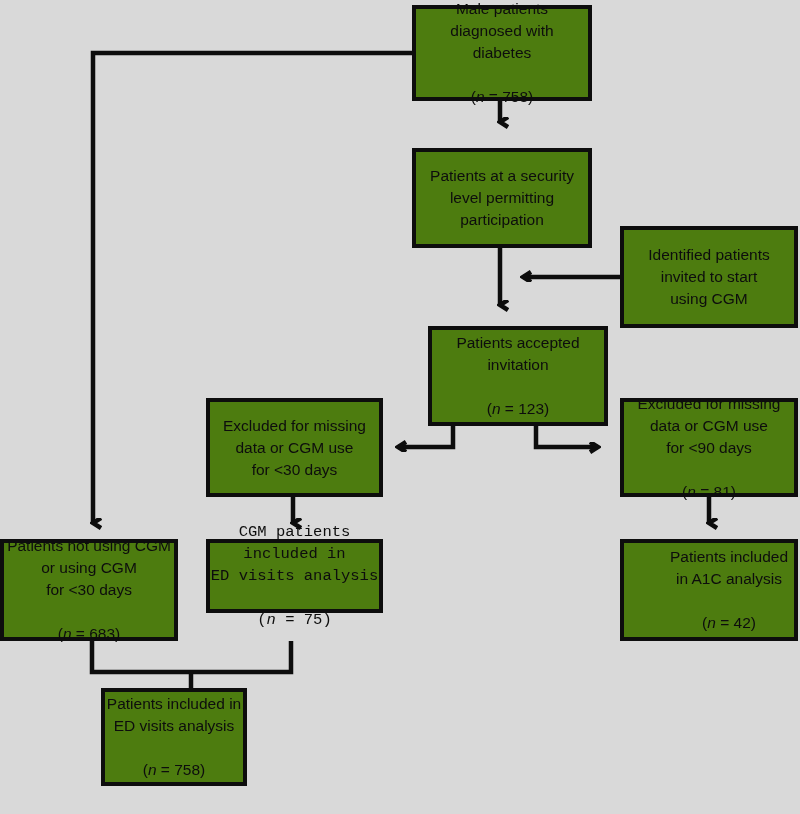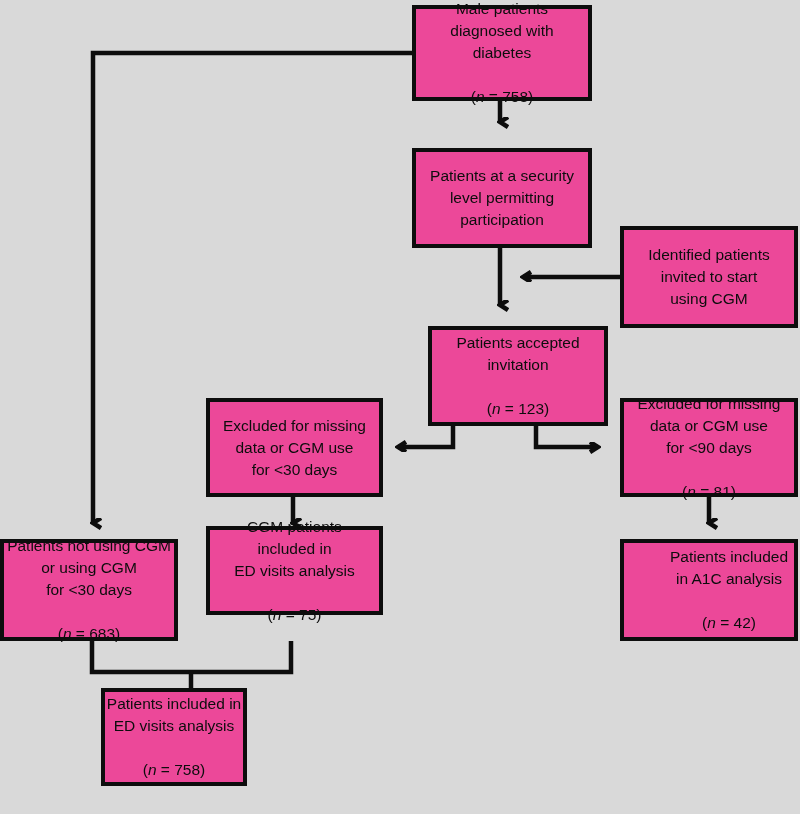--- a/index.html
+++ b/index.html
@@ -23,21 +23,21 @@
     position: absolute;
     left: 0;
     top: 0;
     width: 800px;
     height: 814px;
     pointer-events: none;
   }
   .node {
     position: absolute;
     box-sizing: border-box;
-    background: #ec4899;
+    background: #4d7c0f;
     border: 4px solid #0d0d0d;
     display: flex;
     align-items: center;
     justify-content: center;
     text-align: center;
     color: #0d0d0d;
     font-size: 15.5px;
     line-height: 22px;
     z-index: 2;
   }
@@ -148,21 +148,21 @@
 
   <div class="node" style="left:0; top:539px; width:178px; height:102px;">
     <span class="txt">
       <span class="nline">Patients not using CGM
 or using CGM
 for &lt;30 days</span>
       <span class="nline">(<i>n</i> = 683)</span>
     </span>
   </div>
 
-  <div class="node" style="left:206px; top:526px; width:177px; height:89px;">
+  <div class="node" style="left:206px; top:539px; width:177px; height:74px;font-family:Liberation Mono, monospace;">
     <span class="txt">
       <span class="nline">CGM patients
 included in
 ED visits analysis</span>
       <span class="nline">(<i>n</i> = 75)</span>
     </span>
   </div>
 
   <div class="node" style="left:620px; top:539px; width:178px; height:102px;padding-left:40px;">
     <span class="txt">

